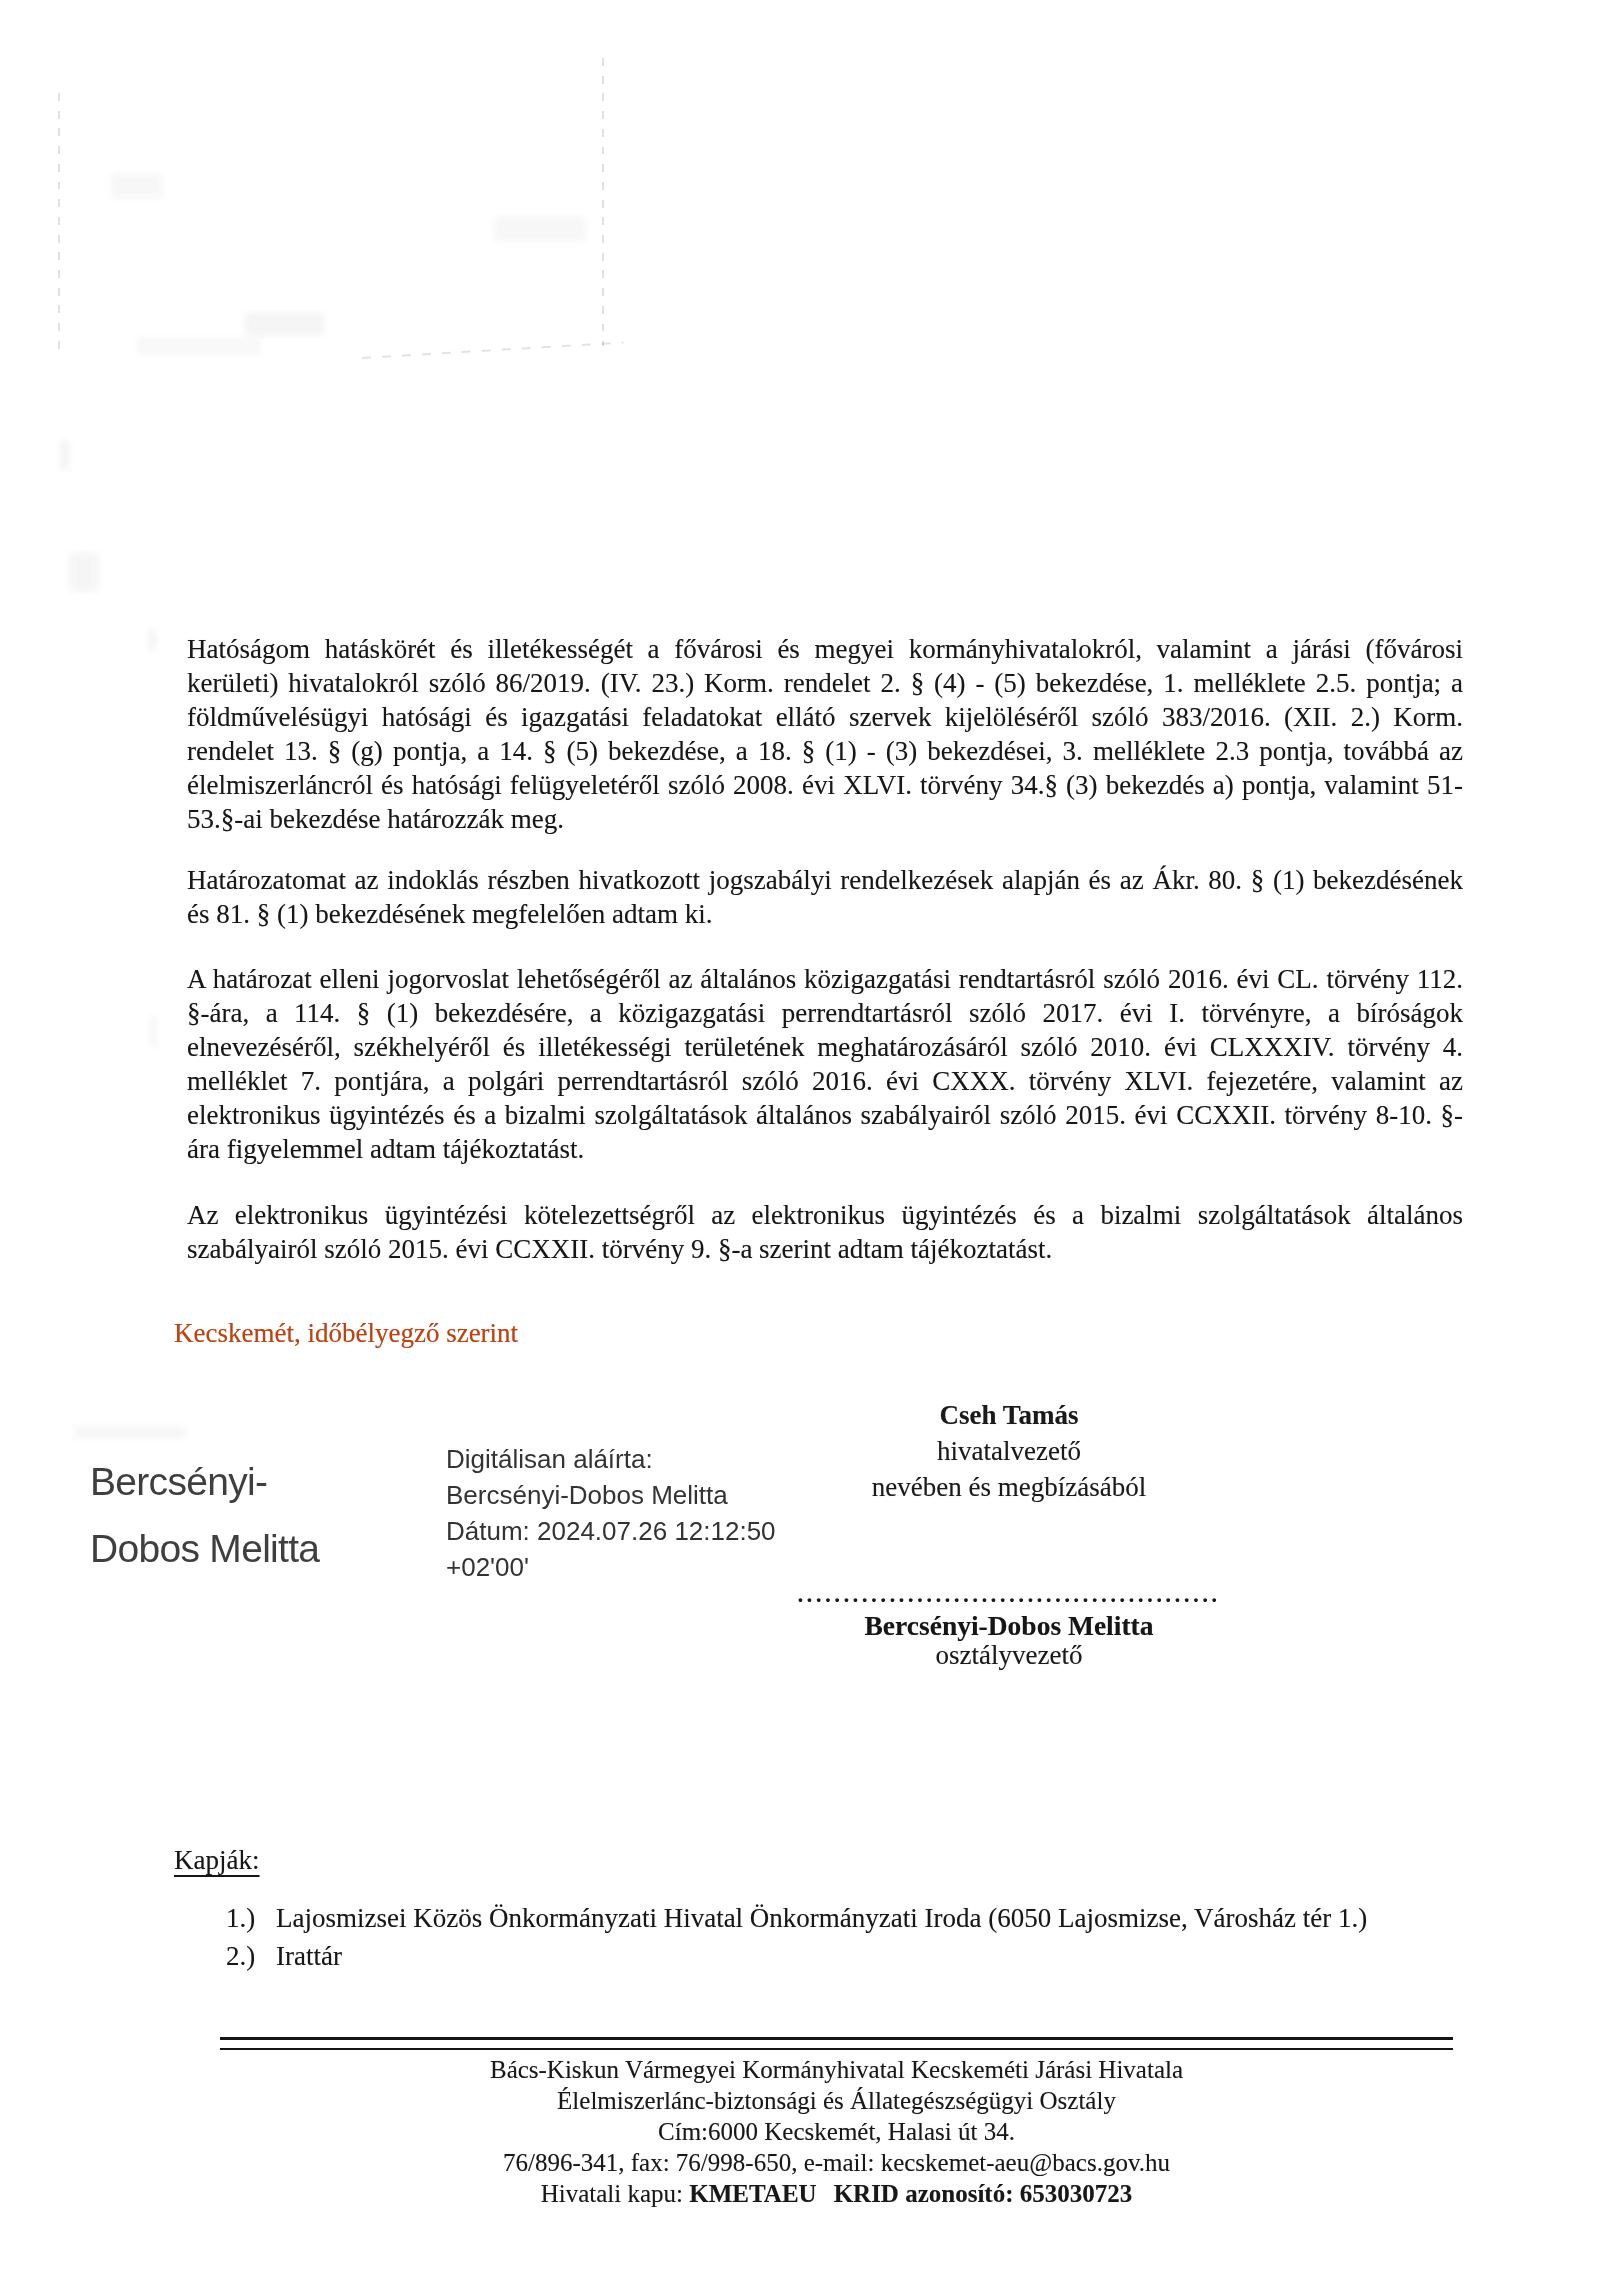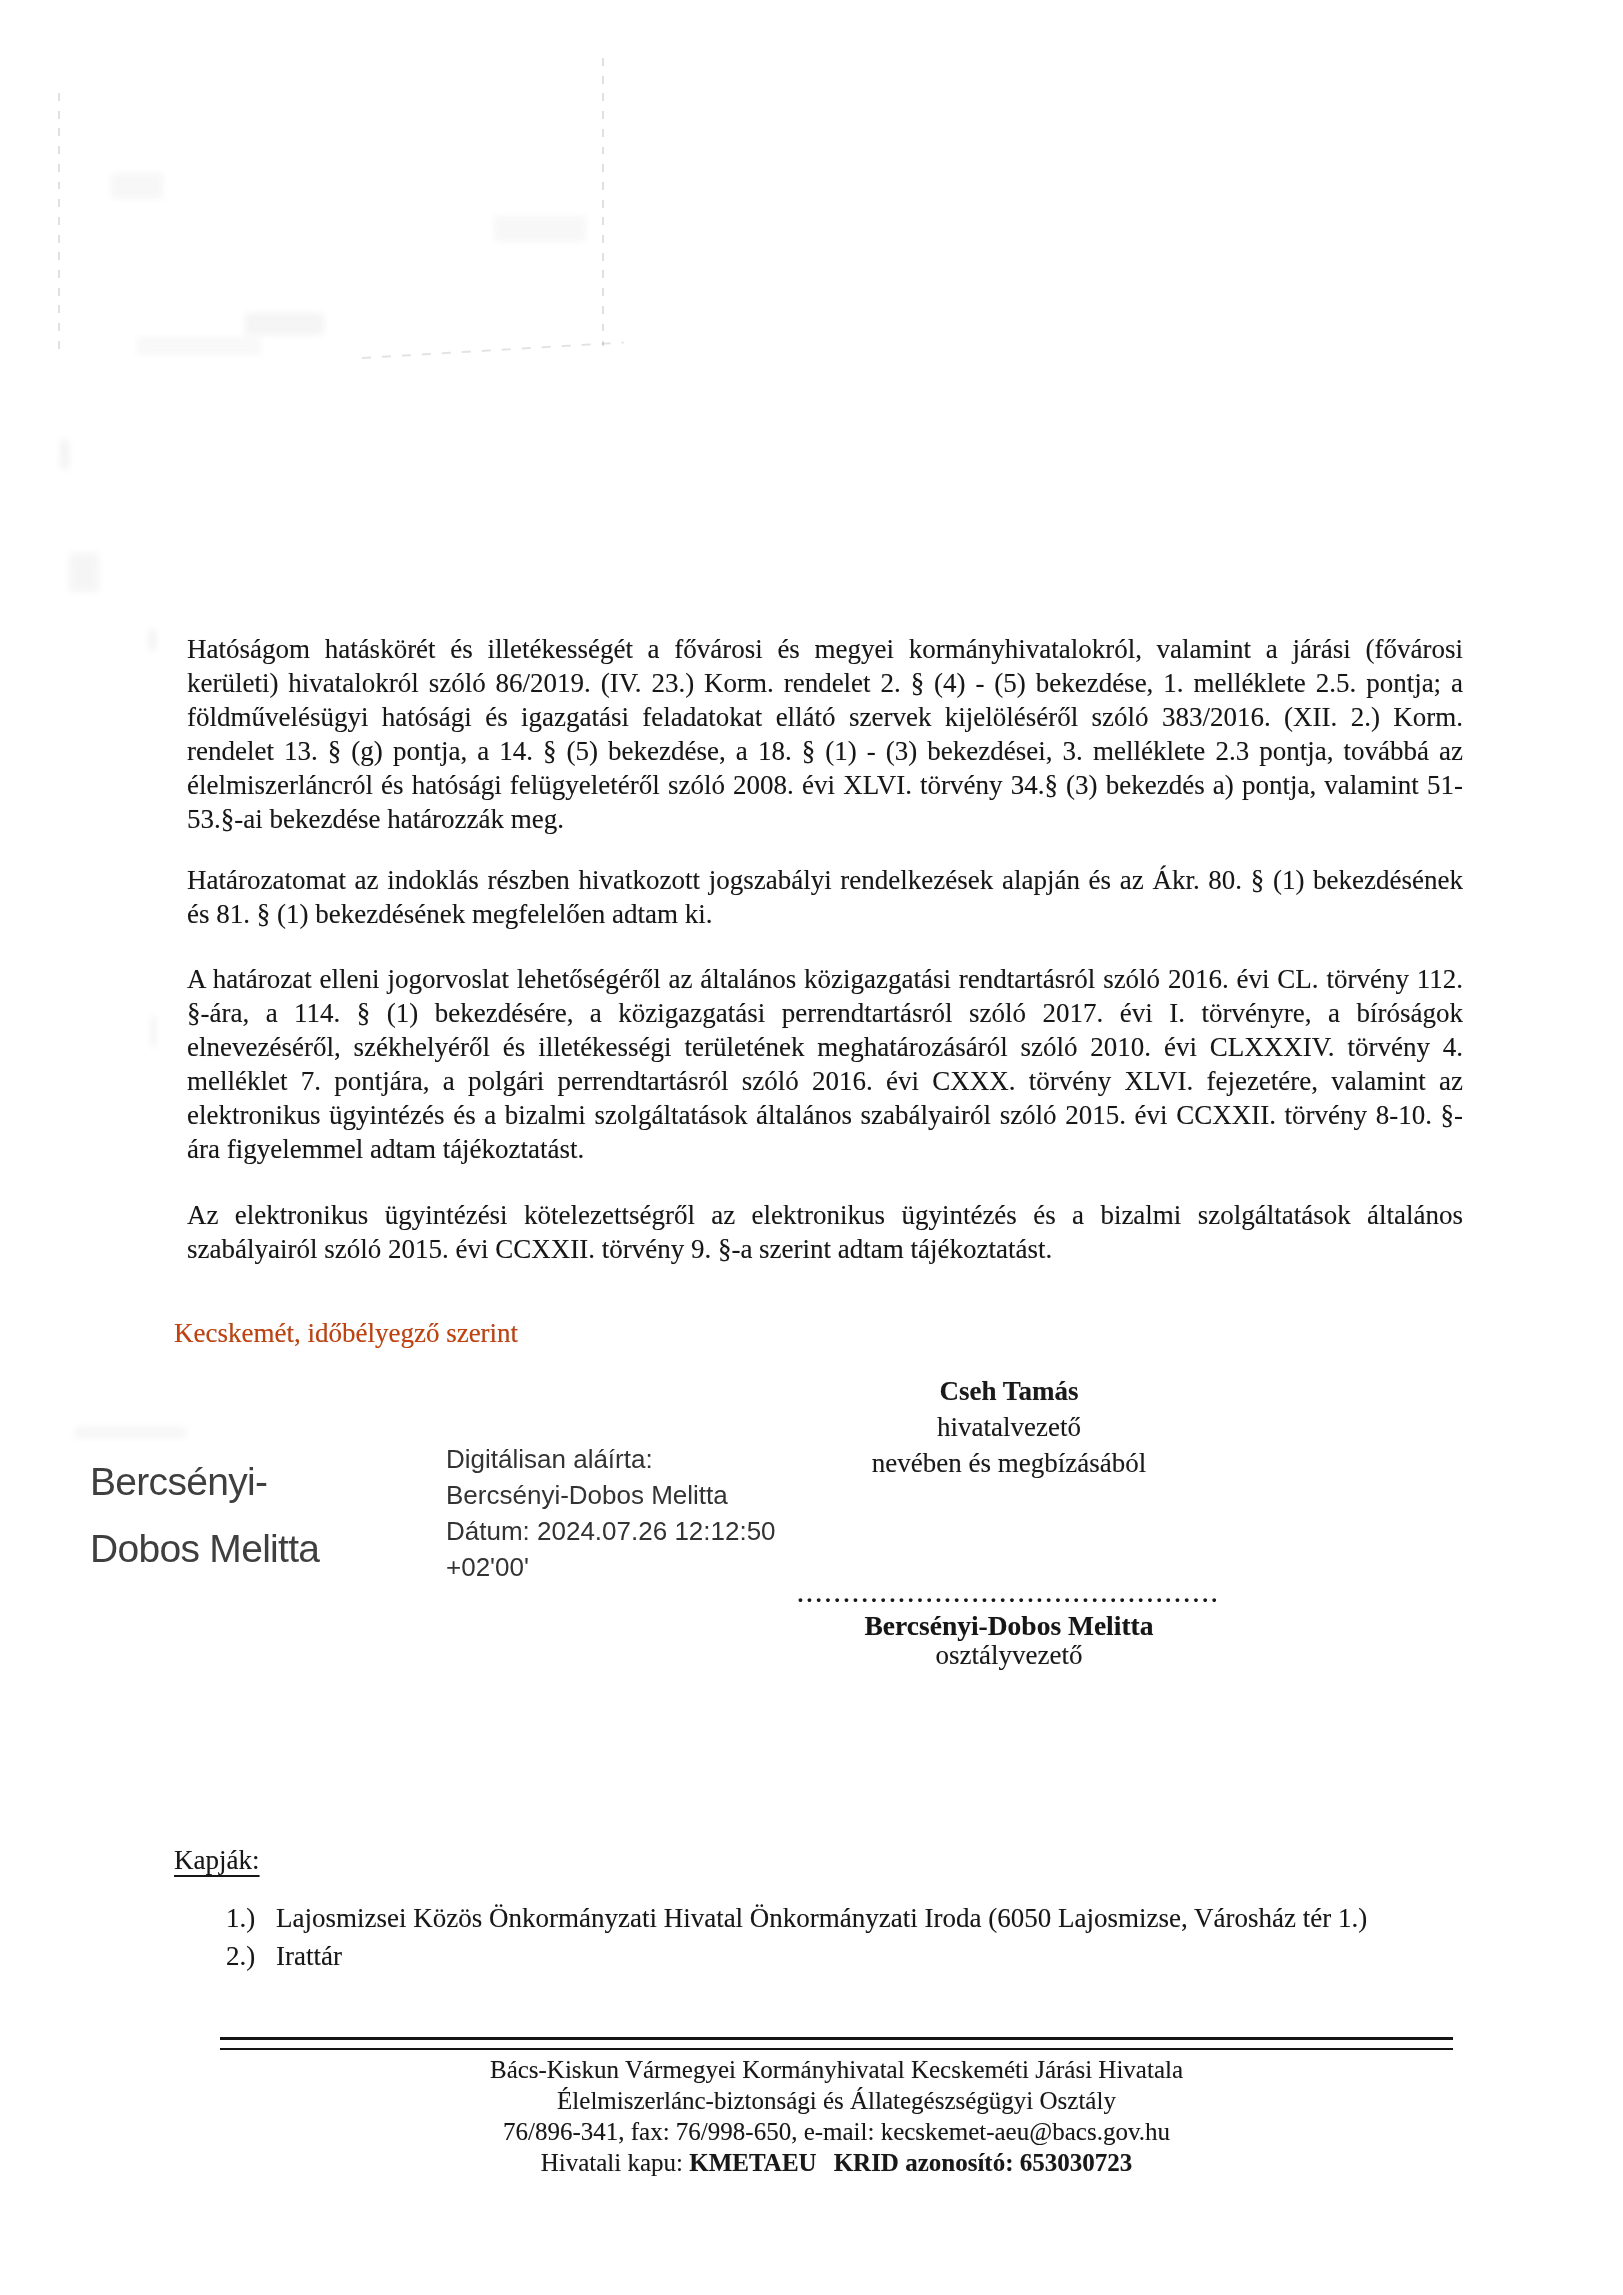--- a/index.html
+++ b/index.html
@@ -30,21 +30,21 @@
   }
 
   
   .authority-block {
     left: 793px; top: 1373px; width: 432px;
     text-align: center;
     font-size: 27px; line-height: 36px;
     color: #1a1a1a;
     text-shadow: 0 0 0.7px rgba(30,30,30,.35);
   }
-  .authority-name { font-weight: bold; }
+  .authority-name { font-weight: bold; margin-top: 24px; }
 
   .sig-visual {
     left: 90px; top: 1448px; width: 380px;
     font-family: "Liberation Sans", sans-serif;
     font-size: 39px; line-height: 67px;
     color: #3f3f3f;
     letter-spacing: -0.7px;
     white-space: nowrap;
   }
   .sig-details {
@@ -182,20 +182,21 @@
   </div>
   <div class="abs recipient-row" style="top:1939px;">
     <span class="recipient-num">2.)</span>
     <span>Irattár</span>
   </div>
 
   <div class="abs footer-rule"></div>
   <footer class="abs footer-block">
     <div>Bács-Kiskun Vármegyei Kormányhivatal Kecskeméti Járási Hivatala</div>
     <div>Élelmiszerlánc-biztonsági és Állategészségügyi Osztály</div>
+    <div>Cím:6000 Kecskemét, Halasi út 34.</div>
     <div>76/896-341, fax: 76/998-650, e-mail: kecskemet-aeu@bacs.gov.hu</div>
     <div>
       <span>Hivatali kapu: </span><span class="bold">KMETAEU</span><span class="krid-label">KRID azonosító: </span><span class="bold">653030723</span>
     </div>
   </footer>
 
 </div>
 
 
 </body></html>

